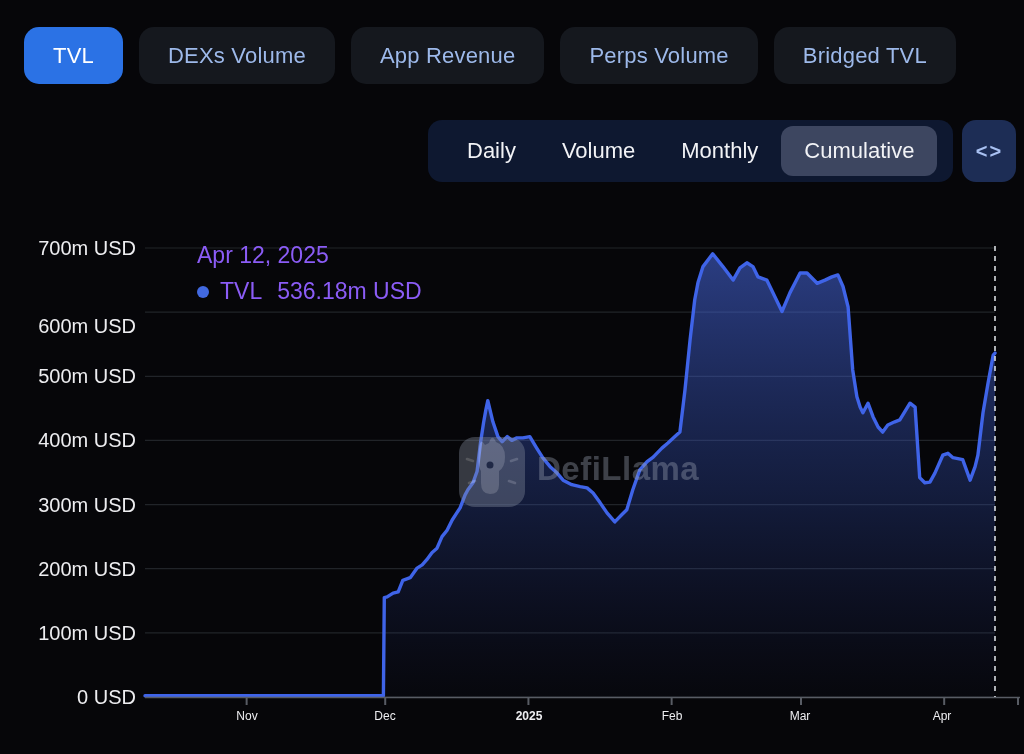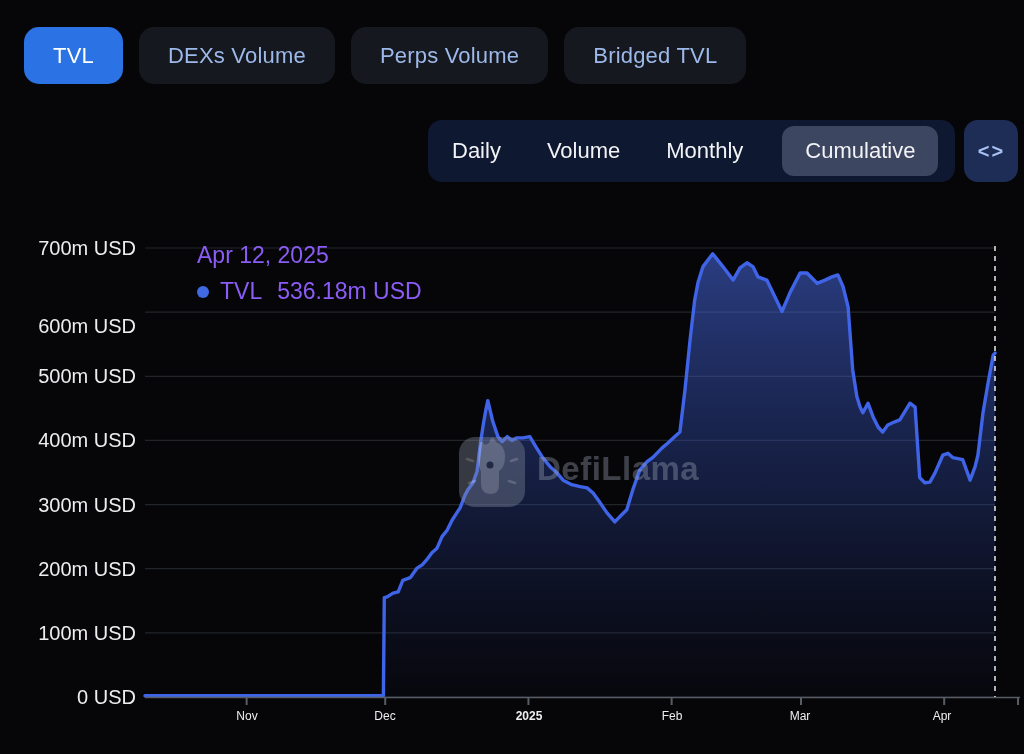--- a/index.html
+++ b/index.html
@@ -10,24 +10,24 @@
   
   .tabs { position:absolute; left:24px; top:27px; display:flex; gap:16px; }
   .tab { height:57px; display:flex; align-items:center; padding:0 29px;
          border-radius:15px; font-size:22px; color:#9db9ea; background:#15181e;
          border:none; cursor:pointer; white-space:nowrap; letter-spacing:.2px; }
   .tab.active { background:#2b72e5; color:#ffffff; }
 
   
   .period-row { position:absolute; top:120px; left:428px; display:flex; gap:9px; align-items:stretch; }
   .period-group { display:flex; align-items:center; background:#0e1830; border-radius:14px;
-                  height:62px; padding:0 1px; }
+                  height:62px; padding:0 16px; }
   .period-opt { padding:0 23px; height:100%; display:flex; align-items:center; font-size:22px;
                 color:#f2f3f6; background:transparent; border:none; cursor:pointer; }
-  .period-opt.selected { background:#3d4660; border-radius:12px; height:50px; margin:6px 16px; }
+  .period-opt.selected { background:#3d4660; border-radius:12px; height:50px; margin:6px 0; }
   .code-btn { width:54px; height:62px; background:#1d2d55; border:none; border-radius:14px;
               color:#a9c1f2; font-size:20px; font-weight:bold; letter-spacing:2px;
               display:flex; align-items:center; justify-content:center; cursor:pointer; }
 
   
   .chart { position:absolute; left:0; top:200px; width:1024px; height:554px; }
   .chart svg { position:absolute; left:0; top:0; }
   .ylab { position:absolute; left:0; width:136px; text-align:right; color:#ededf0;
           font-size:20px; line-height:24px; }
   .xlab { position:absolute; width:90px; text-align:center; color:#ededf0; font-size:12px; }
@@ -46,20 +46,21 @@
   .wm-text { color:#9aa1b2; font-size:33px; font-weight:bold; margin-left:12px; letter-spacing:.5px; }
 </style>
 </head>
 <body>
 
 <div class="stage">
 
   <div class="tabs">
     <button class="tab active">TVL</button>
     <button class="tab">DEXs Volume</button>
+    <button class="tab">App Revenue</button>
     <button class="tab">Perps Volume</button>
     <button class="tab">Bridged TVL</button>
   </div>
 
   <div class="period-row">
     <div class="period-group">
       <button class="period-opt">Daily</button>
       <button class="period-opt">Volume</button>
       <button class="period-opt">Monthly</button>
       <button class="period-opt selected">Cumulative</button>

